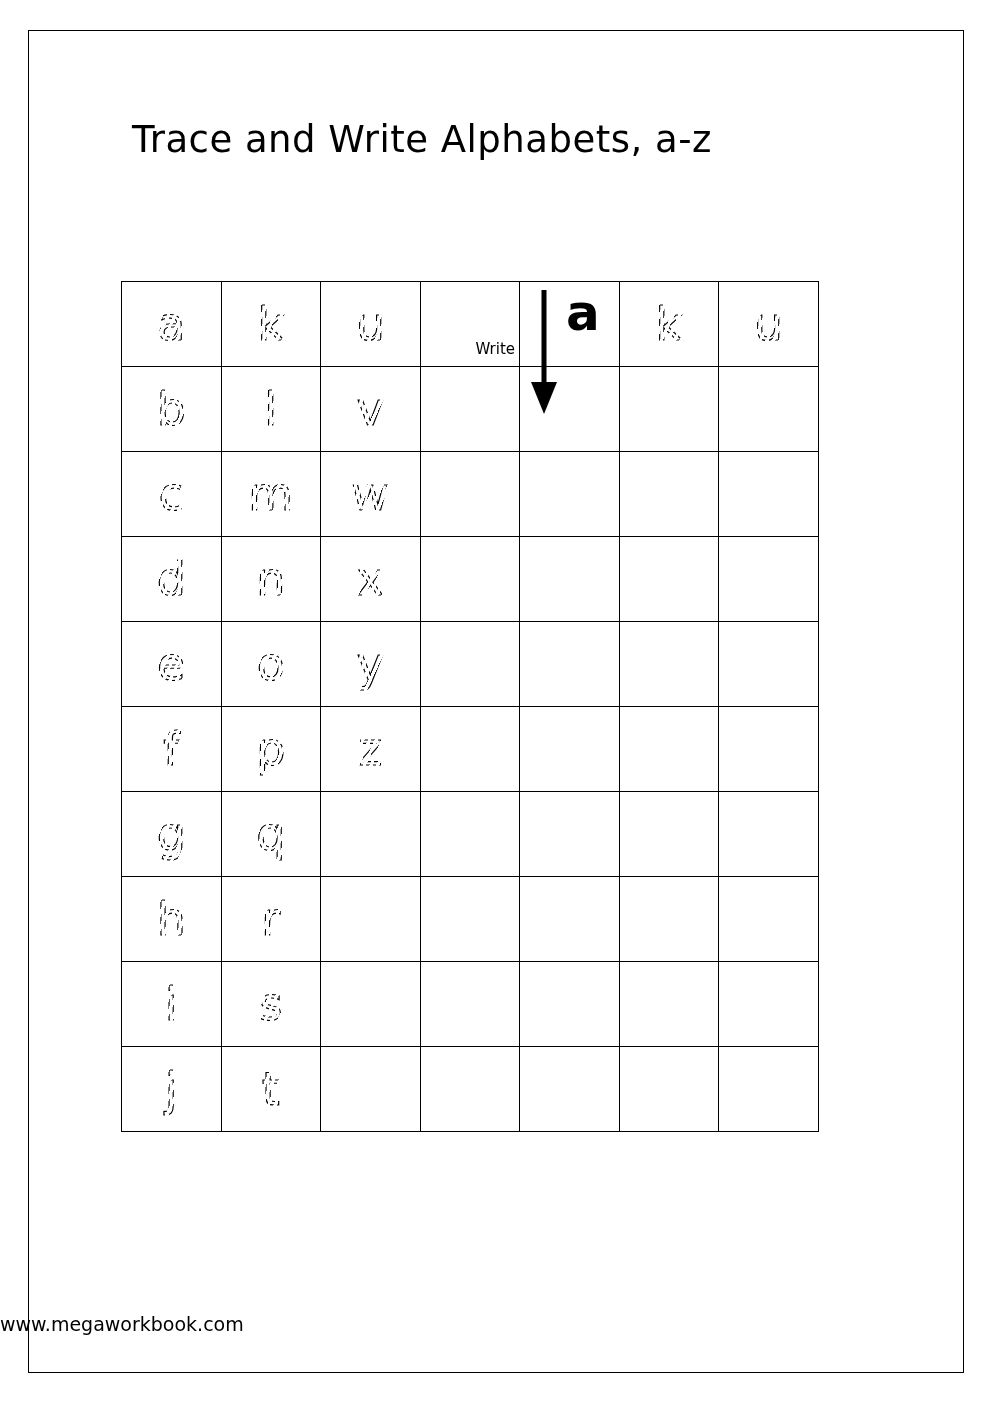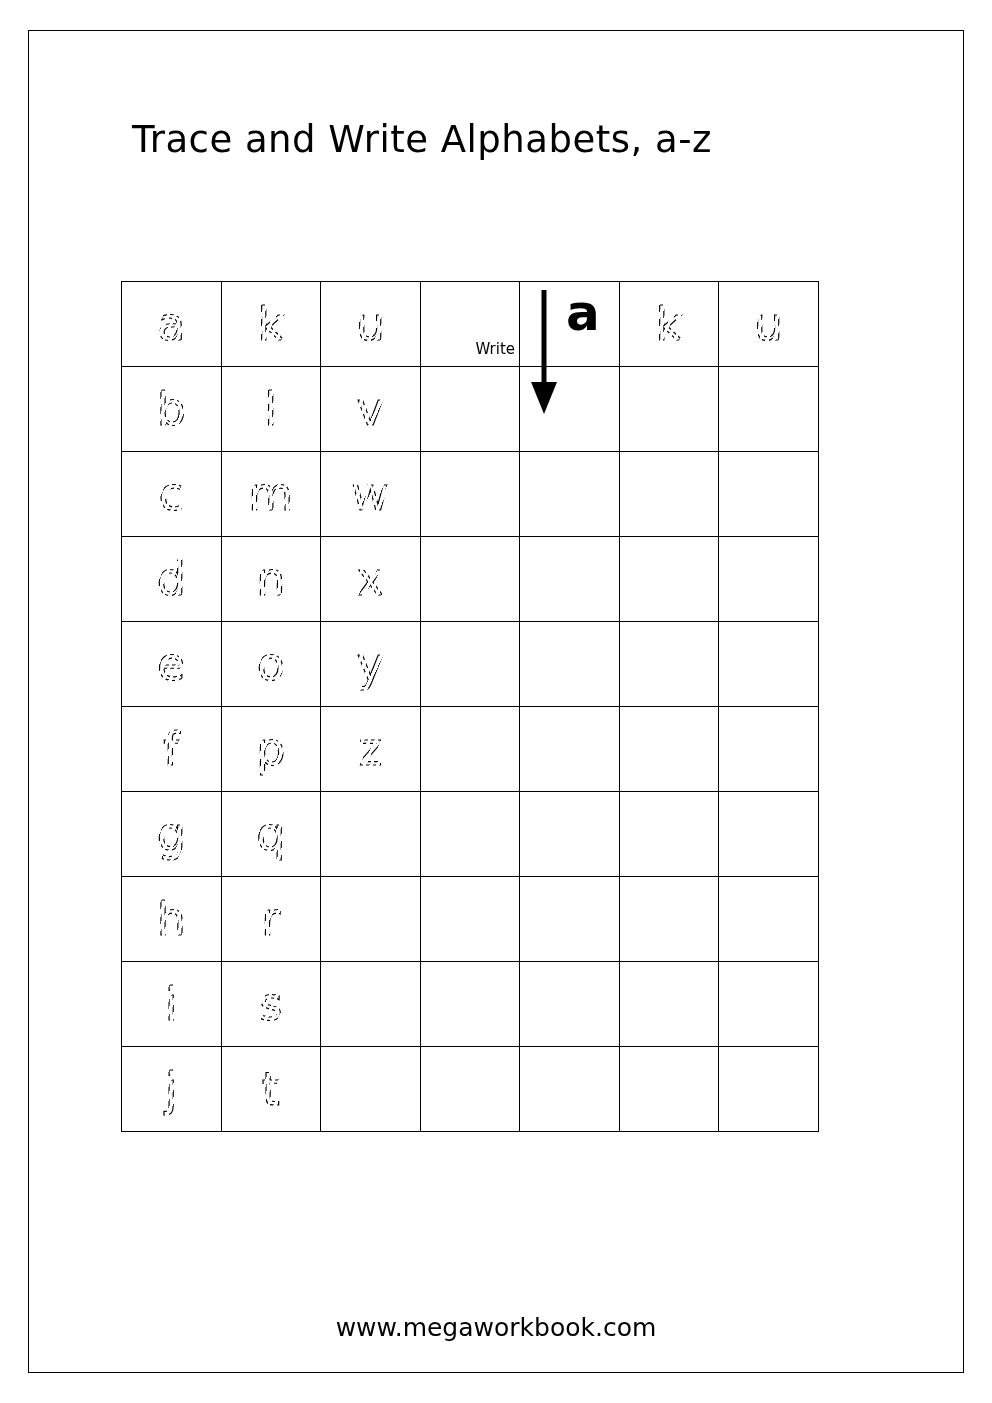--- a/index.html
+++ b/index.html
@@ -102,22 +102,21 @@
   .arrow-svg {
     position: absolute;
     left: 8px;
     top: 4px;
   }
   .footer {
     position: absolute;
     left: 0;
     right: 0;
     top: 1313px;
-    text-align: center;
-    font-size: 25px;
+    font-size: 19px;
     color: #000;
     font-family: "DejaVu Sans", sans-serif;
   }
 </style>
 </head>
 <body>
 
 <div class="page-border"></div>
 
 <div class="worksheet-title">Trace and Write Alphabets, a-z</div>

